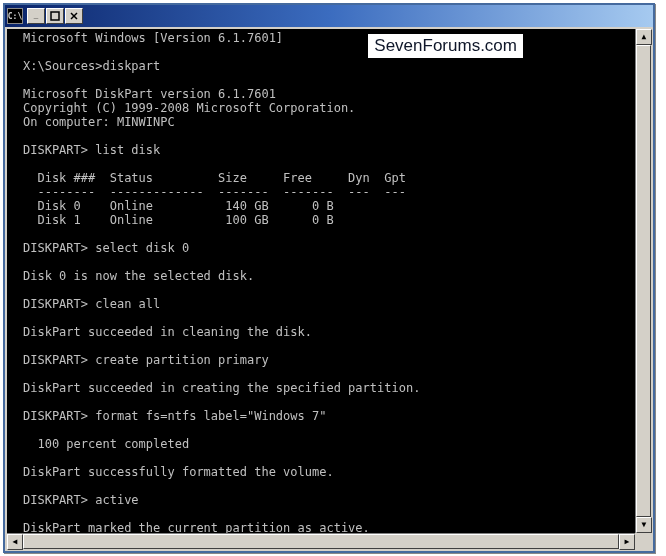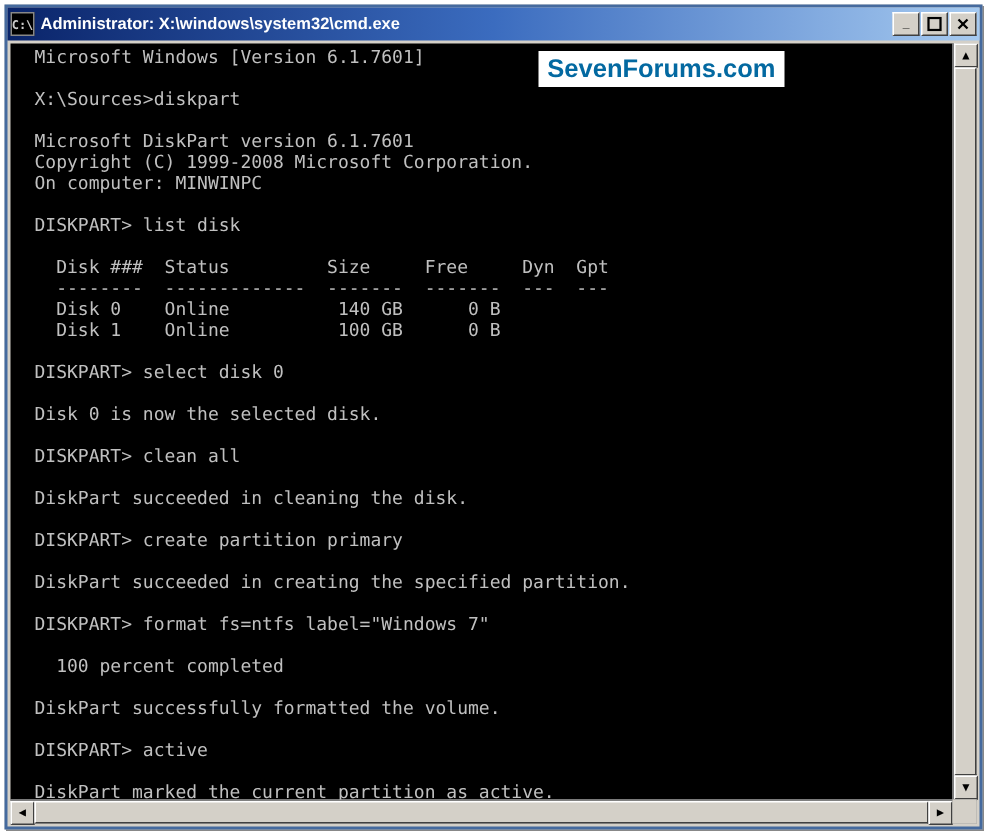--- a/index.html
+++ b/index.html
@@ -106,36 +106,35 @@
     border-right-color:#404040;border-bottom-color:#404040;
   }
   .sb-corner{
     position:absolute;right:0;bottom:0;width:16px;height:16px;background:#d4d0c8;
   }
   .arrow{font-size:8px;color:#000;line-height:1;}
   .watermark {
     position:absolute;
     top:29px; right:130px;
     background:#fff;
-    color:#0369a1;
+    color:#0f172a;
     font-family:Tahoma,Arial,sans-serif;
     font-size:17px;
-    font-weight:bold;
+    font-weight:normal;
     padding:2px 6px;
   }
 </style>
 </head>
 <body>
 
 <div class="window">
   <div class="titlebar">
     <div class="icon">
         <span>C:\</span>
       </div>
-    <div class="title-text">Administrator: X:\windows\system32\cmd.exe</div>
     <div class="win-controls">
       <div class="win-btn">
           <span class="arrow">_</span>
         </div>
       <div class="win-btn">
         <svg viewBox="0 0 10 10">
             <rect x="1" y="1" width="8" height="8" fill="none" stroke="#000" stroke-width="1.5"></rect>
           </svg>
       </div>
       <div class="win-btn">

